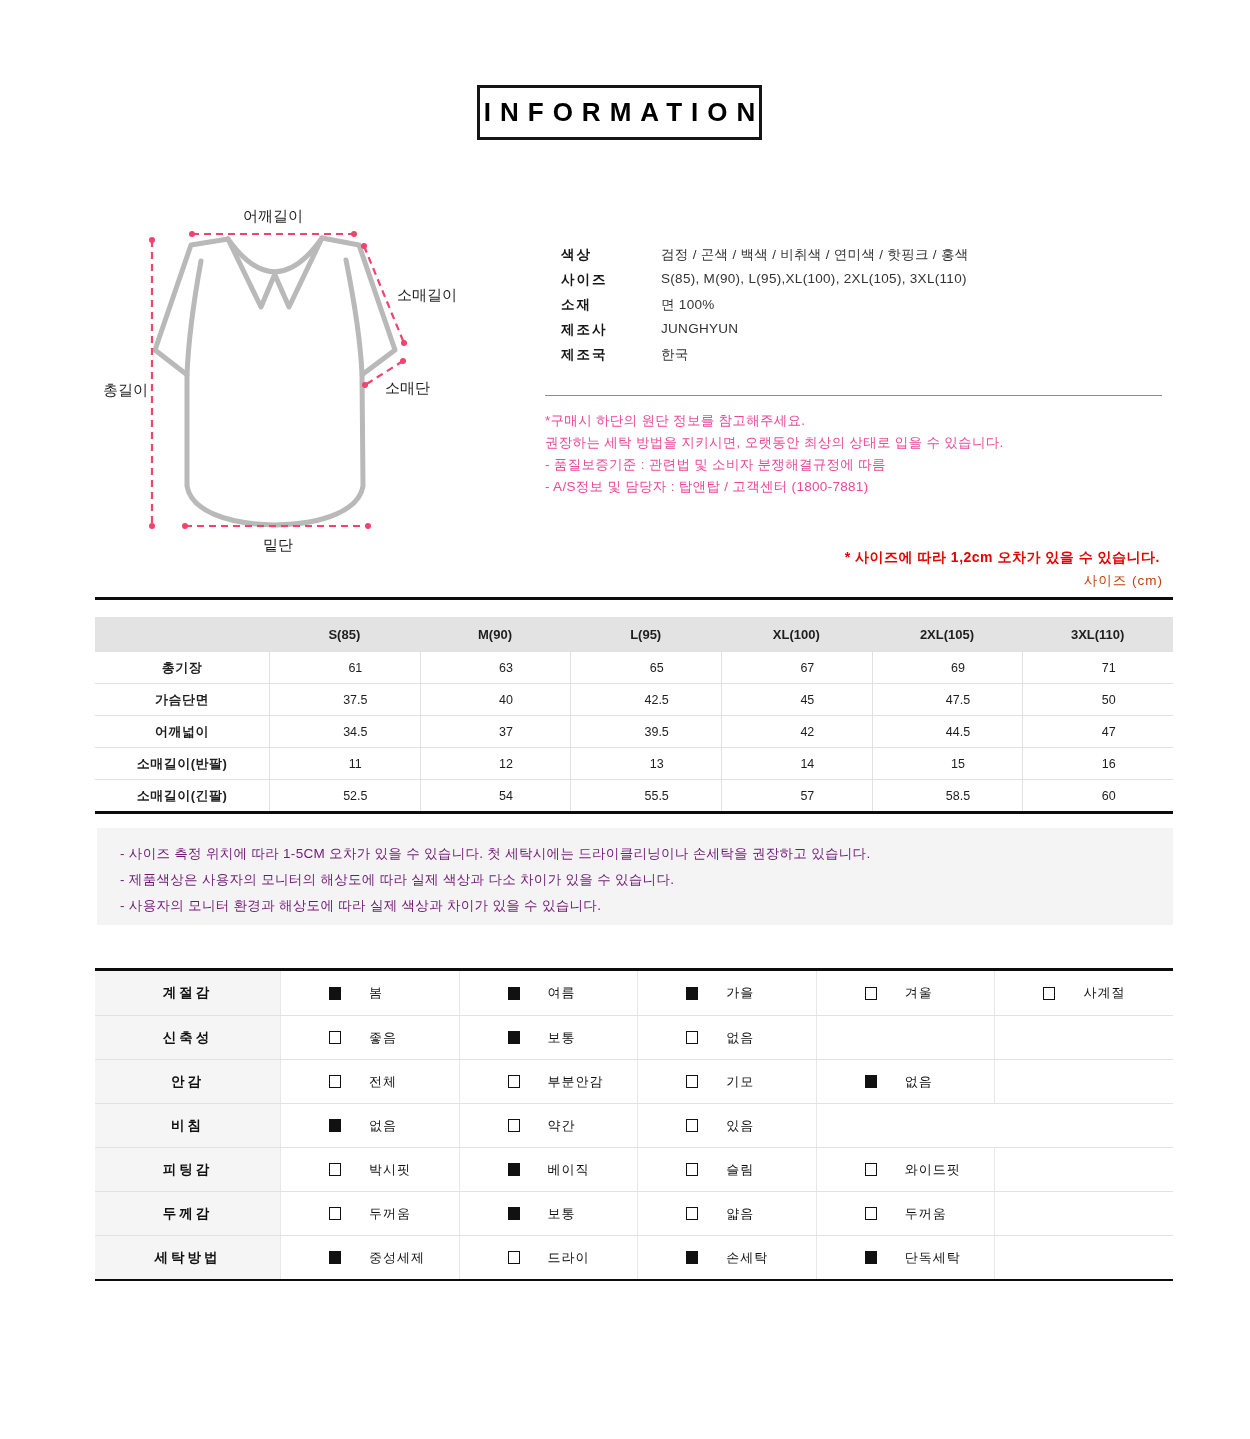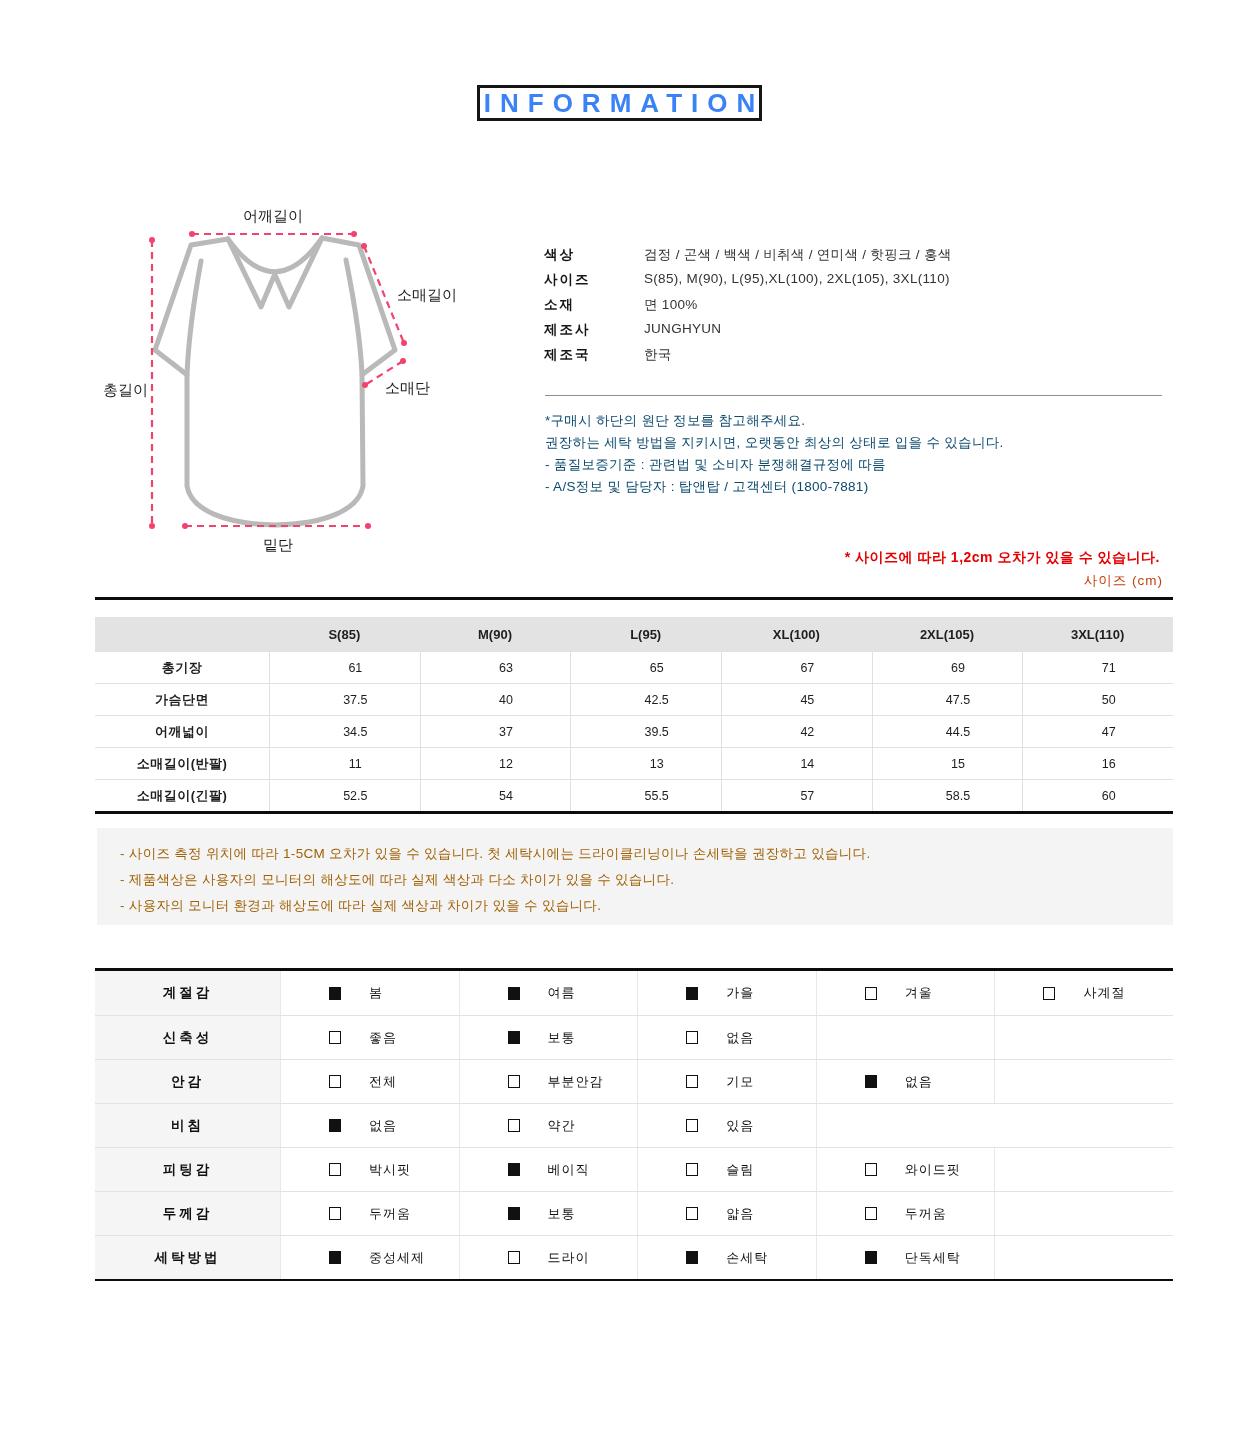--- a/index.html
+++ b/index.html
@@ -4,59 +4,59 @@
 <style>
   * { margin:0; padding:0; box-sizing:border-box; }
   body { background:#ffffff; }
   .page {
     position:relative; width:1250px; height:1439px; background:#fff;
     font-family:"Liberation Sans", sans-serif; color:#1e1e1e; overflow:hidden;
   }
 
   
   .title-box {
-    position:absolute; left:477px; top:85px; width:285px; height:36px;
+    position:absolute; left:477px; top:85px; width:285px; height:55px;
     border:3px solid #151515; display:flex; align-items:center; justify-content:center;
-    font-size:26px; font-weight:600; letter-spacing:9px; color:#3b82f6;
+    font-size:26px; font-weight:600; letter-spacing:9px; color:#000000;
     padding-left:9px; 
   }
 
   
   .diagram { position:absolute; left:85px; top:193px; width:420px; height:378px; }
   .diagram svg { width:100%; height:100%; }
   .shirt-line { fill:none; stroke:#b9b9b9; stroke-width:5; stroke-linejoin:round; stroke-linecap:round; }
   .dash-line { stroke:var(--dash,#f2426e); stroke-width:2.2; stroke-dasharray:7 5; fill:none; }
   .dash-dot { fill:var(--dash,#f2426e); }
   .diag-label { font-size:15px; fill:#1e1e1e; font-family:"Liberation Sans", sans-serif; }
 
   
-  .info-rows { position:absolute; left:544px; top:246px; width:630px; }
+  .info-rows { position:absolute; left:561px; top:246px; width:630px; }
   .info-row { display:flex; height:25px; font-size:13.5px; align-items:flex-start; }
   .info-label { width:100px; font-weight:bold; color:#161616; letter-spacing:2px; }
   .info-value { color:#333; letter-spacing:0.3px; }
 
   .divider { position:absolute; left:545px; top:395px; width:617px; border-top:1px solid #8f8f8f; }
 
-  .notes { position:absolute; left:545px; top:410px; font-size:13.5px; color:#0c4a6e; line-height:22px; letter-spacing:0.3px; }
+  .notes { position:absolute; left:545px; top:410px; font-size:13.5px; color:#ec4899; line-height:22px; letter-spacing:0.3px; }
 
   .size-warning { position:absolute; right:90px; top:549px; font-size:14px; font-weight:bold; color:var(--warn,#e60000); letter-spacing:0.5px;margin-left:39px; }
   .unit-label { position:absolute; right:87px; top:572px; font-size:13.5px; color:#c2410c; letter-spacing:1px;text-align:right; }
 
   
   .size-table { position:absolute; left:95px; top:597px; width:1078px; border-top:3px solid #0c0c0c; border-bottom:3px solid #0c0c0c; }
   .size-header { display:grid; grid-template-columns:174px repeat(6,1fr); background:#e3e3e3; height:34px; font-weight:bold; font-size:13px;margin-top:17px; }
   .size-header > div { display:flex; align-items:center; justify-content:center; }
   .size-row { display:grid; grid-template-columns:174px repeat(6,1fr); height:32px; border-top:1px solid #e1e1e1; font-size:12.5px; }
   .size-row > div { display:flex; align-items:center; justify-content:center; }
   .size-row > div + div { border-left:1px solid #e1e1e1;padding-left:21px; }
   .size-row .row-label { font-weight:bold; font-size:13px; letter-spacing:0.5px; }
 
   
   .notice-box { position:absolute; left:97px; top:828px; width:1076px; height:97px; background:#f4f4f4;
-    padding:13px 10px 0 23px; font-size:13.5px; color:#a16207; line-height:26px; letter-spacing:0.3px; }
+    padding:13px 10px 0 23px; font-size:13.5px; color:#701a75; line-height:26px; letter-spacing:0.3px; }
 
   
   .attr-table { position:absolute; left:95px; top:968px; width:1078px; border-top:3px solid #0c0c0c; border-bottom:2px solid #0c0c0c; }
   .attr-row { display:grid; grid-template-columns:185px repeat(5,1fr); height:44px; }
   .attr-row + .attr-row { border-top:1px solid #e2e2e2; }
   .attr-label { background:#f5f5f5; font-weight:bold; font-size:13.5px; letter-spacing:3px;
     display:flex; align-items:center; justify-content:center; color:#111; }
   .attr-cell { display:flex; align-items:center; padding-left:48px; gap:28px; border-left:1px solid #e8e8e8; font-size:13px; color:#111; letter-spacing:1px; }
   .checkbox { width:12px; height:13px; border:1.5px solid #111; flex:0 0 auto; }
   .checkbox.checked { background:#111; border-color:#111; }

